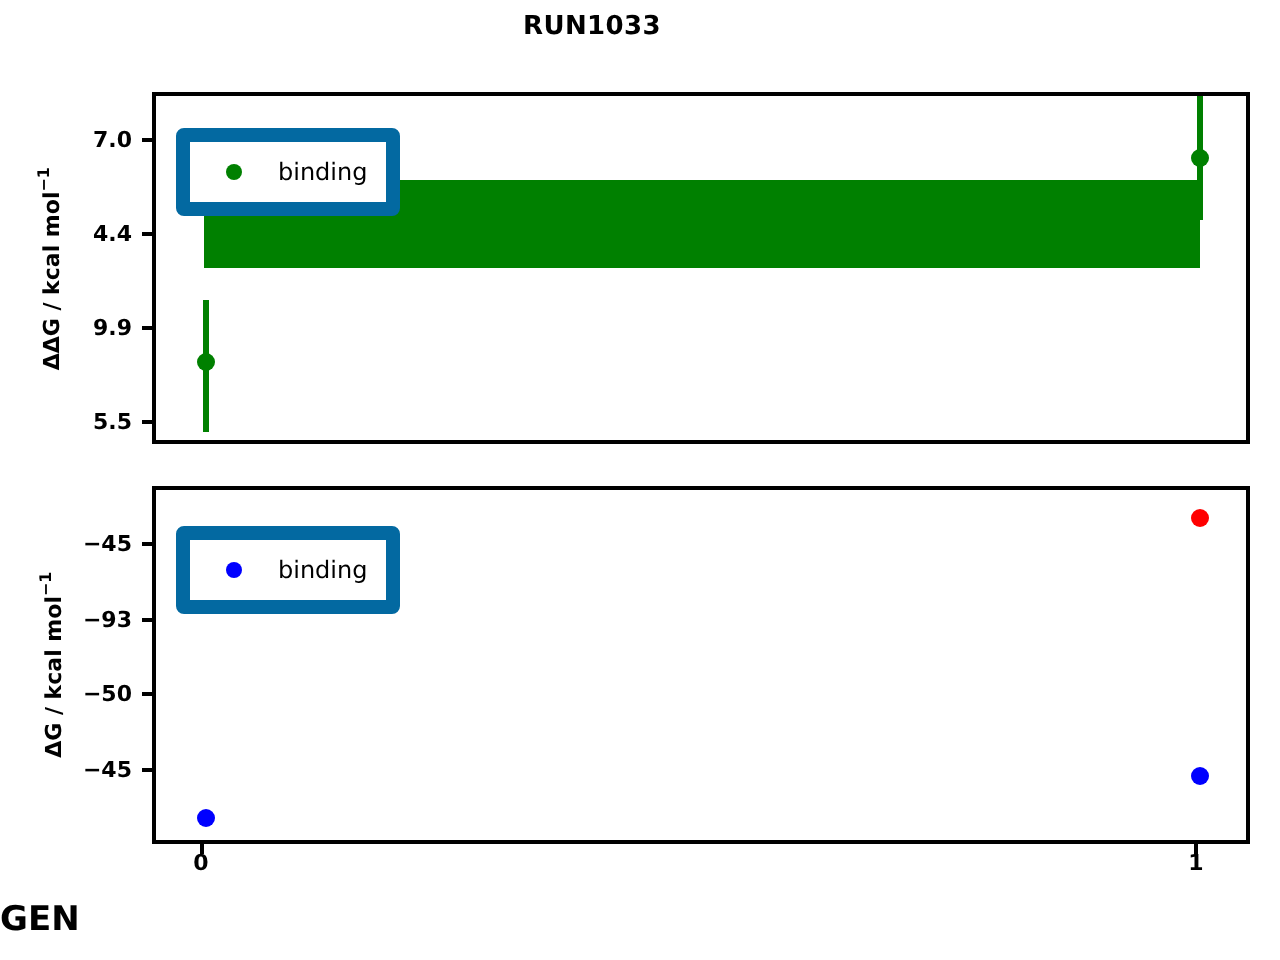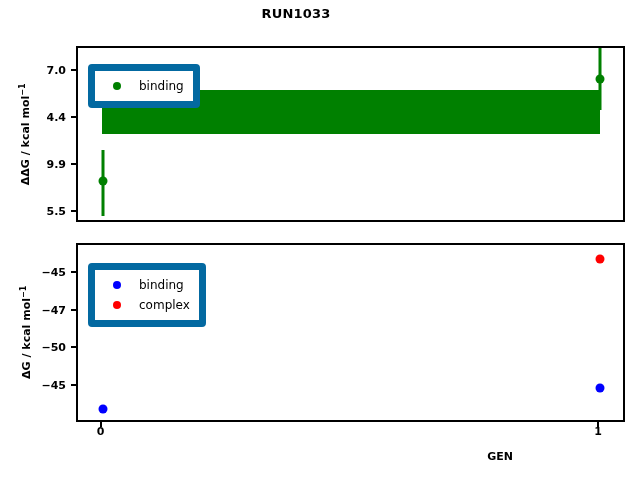--- a/index.html
+++ b/index.html
@@ -32,22 +32,22 @@
   #ytw-bottom{left:4px;top:243px;height:179px;}
   .ytickrow{position:absolute;right:4px;}
 
   
   .xtick{
     position:absolute;transform:translateX(-50%);
     font-size:11px;font-weight:bold;color:#000;top:425px;
   }
   .xtickmark{position:absolute;width:2px;height:5px;background:#000;transform:translateX(-50%);}
   .xlabel{
-    position:absolute;left:0;top:450px;width:513px;text-align:right;
-    font-size:11px;font-weight:bold;color:#000;
+    position:absolute;left:0;top:450px;width:513px;text-align:left;
+    font-size:17px;font-weight:bold;color:#000;
   }
 
   
   .ylabel{
     position:absolute;font-size:11px;font-weight:bold;color:#000;
     transform-origin:50% 50%;white-space:nowrap;
   }
   #ylabel-top{left:-45px;top:127px;width:140px;text-align:center;transform:rotate(-90deg);}
   #ylabel-bottom{left:-44px;top:325px;width:140px;text-align:center;transform:rotate(-90deg);}
   .sup{font-size:8px;vertical-align:super;}
@@ -127,21 +127,21 @@
         </span>
       <span class="legend-text">binding</span>
     </div>
   </div>
 
   <div class="ytick-wrap" id="ytw-bottom">
     <div class="ytickrow" style="top:29px;">
         <span class="ytick">−45</span>
       </div>
     <div class="ytickrow" style="top:67px;">
-        <span class="ytick">−47</span>
+        <span class="ytick">−93</span>
       </div>
     <div class="ytickrow" style="top:104px;">
         <span class="ytick">−50</span>
       </div>
     <div class="ytickrow" style="top:142px;">
         <span class="ytick">−45</span>
       </div>
   </div>
   <div style="position:absolute;left:71px;top:271px;width:5px;height:2px;background:#000;"></div>
   <div style="position:absolute;left:71px;top:309px;width:5px;height:2px;background:#000;"></div>
@@ -159,26 +159,20 @@
     <div class="marker blue" style="left:522px;top:143px;"></div>
   </div>
 
   <div class="legend" id="legend-bottom">
     <div class="legend-row">
       <span class="legend-key">
           <span class="key-dot blue"></span>
         </span>
       <span class="legend-text">binding</span>
     </div>
-    <div class="legend-row">
-      <span class="legend-key">
-          <span class="key-dot red"></span>
-        </span>
-      <span class="legend-text">complex</span>
-    </div>
   </div>
 
   <div class="xtickmark" style="left:100.5px;top:422px;"></div>
   <div class="xtickmark" style="left:598px;top:422px;"></div>
   <div class="xtick" style="left:100.5px;">0</div>
   <div class="xtick" style="left:598px;">1</div>
   <div class="xlabel">GEN</div>
 
 </div>
 

